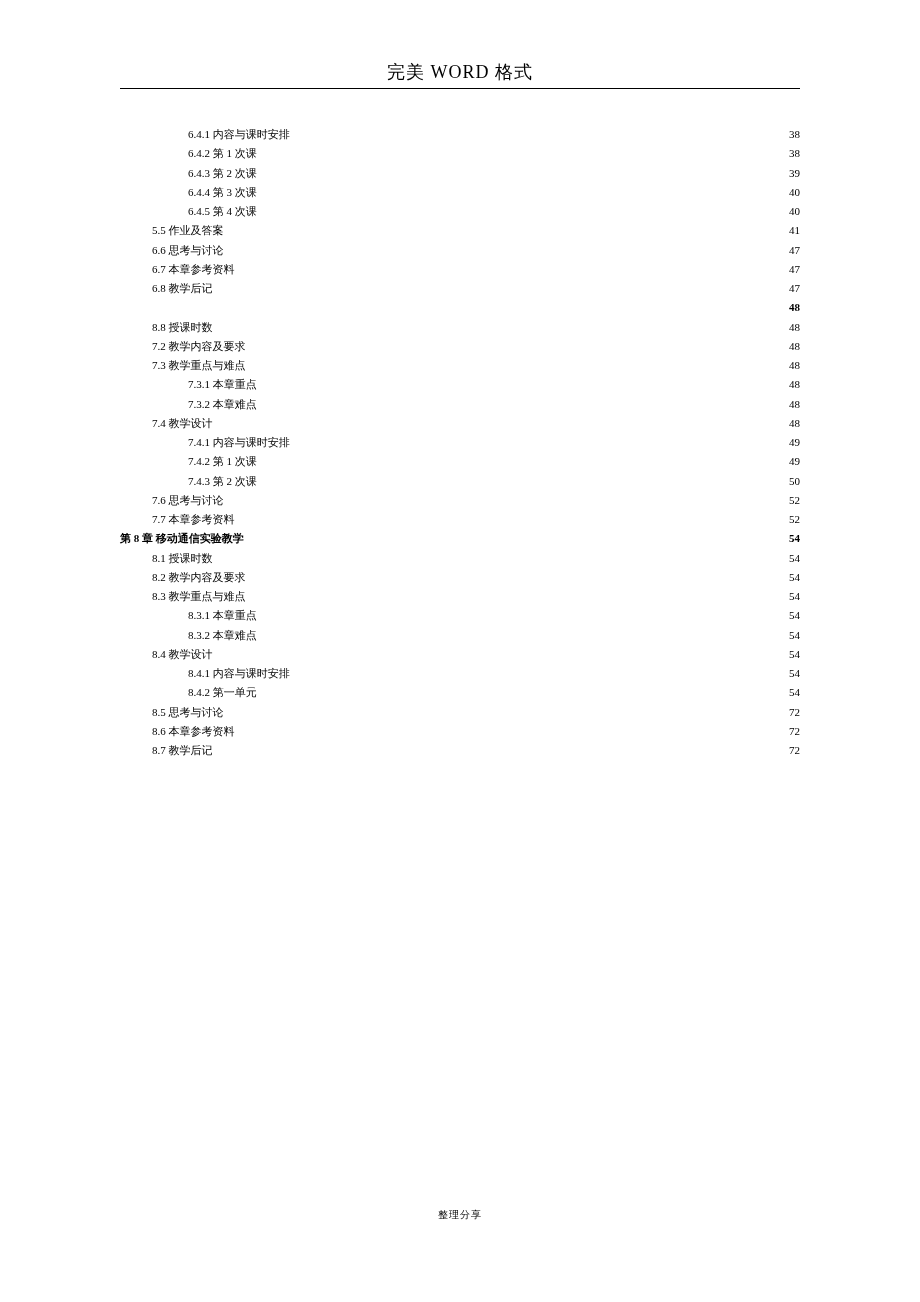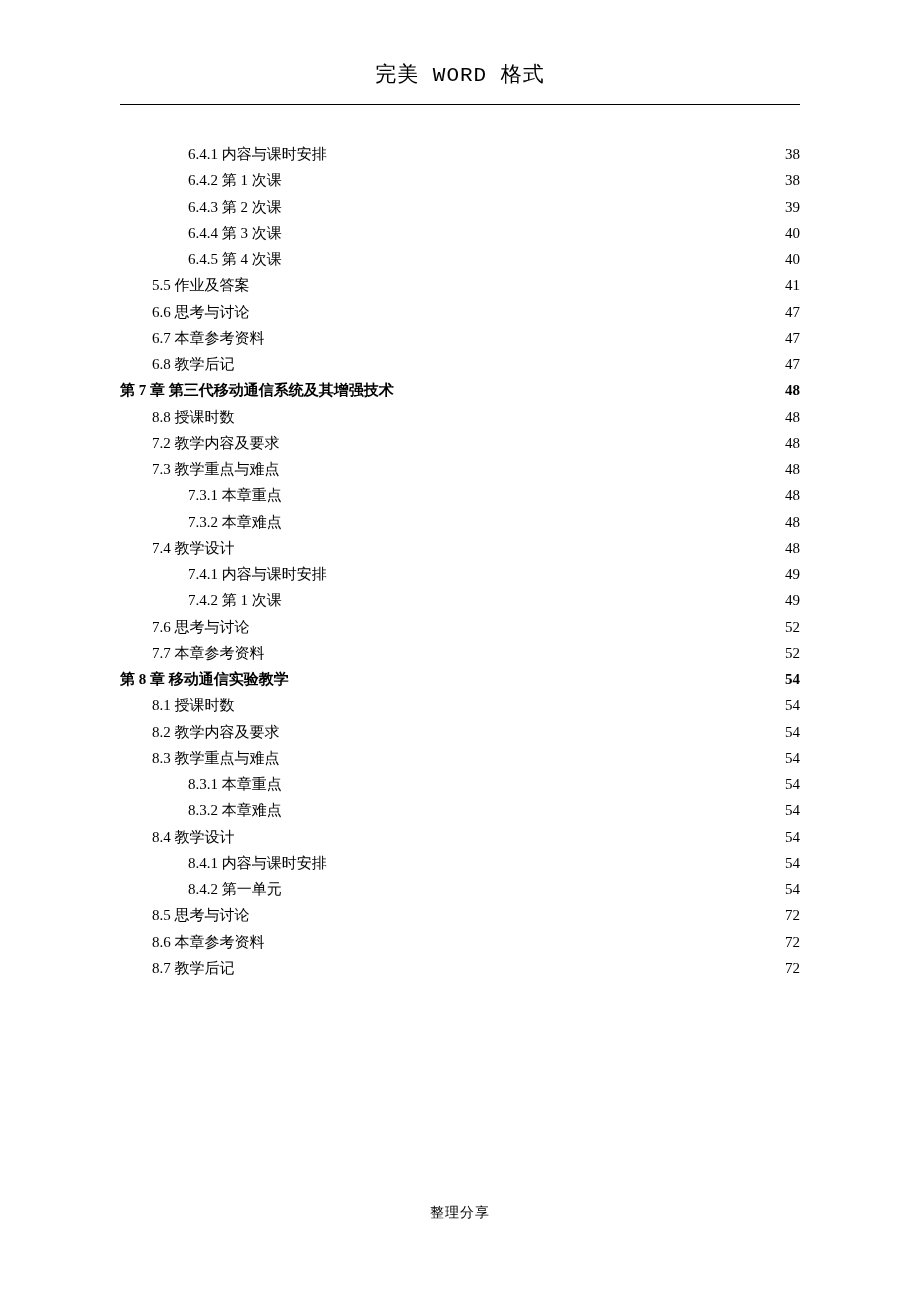--- a/index.html
+++ b/index.html
@@ -12,29 +12,28 @@
   }
   .page {
     width: 920px;
     min-height: 1302px;
     position: relative;
     box-sizing: border-box;
     padding: 60px 120px 40px 120px;
   }
   .header-line {
     text-align: center;
-    font-size: 21px;
-    padding-bottom: 16px;
+    font-size: 18px;
+    padding-bottom: 4px;
     border-bottom: 1px solid #000;
     margin-bottom: 36px;
     letter-spacing: 1px;
-    font-family: Liberation Mono, monospace;
   }
   .toc {
-    font-size: 15px;
+    font-size: 11px;
   }
   .toc-row {
     display: flex;
     align-items: baseline;
     line-height: 1.75;
     white-space: nowrap;
   }
   .toc-row.level-1 { padding-left: 0; }
   .toc-row.level-2 { padding-left: 32px; }
   .toc-row.level-3 { padding-left: 68px; }
@@ -69,21 +68,21 @@
   .toc-page {
     flex: 0 0 auto;
     text-align: right;
   }
   .footer {
     position: absolute;
     left: 0;
     right: 0;
     bottom: 80px;
     text-align: center;
-    font-size: 14px;
+    font-size: 10px;
     letter-spacing: 1px;
   }
 </style>
 </head>
 <body>
 
 <div class="page">
   <div class="header-line">完美 WORD 格式</div>
 
   <div class="toc" id="toc-container">
@@ -126,21 +125,20 @@
         <span class="toc-label">6.7  本章参考资料</span>
         <span class="toc-leader"></span>
         <span class="toc-page">47</span>
       </div>
       <div class="toc-row level-2">
         <span class="toc-label">6.8  教学后记</span>
         <span class="toc-leader"></span>
         <span class="toc-page">47</span>
       </div>
       <div class="toc-row level-1 bold">
-        <span class="toc-label">第  7  章  第三代移动通信系统及其增强技术 </span>
         <span class="toc-leader"></span>
         <span class="toc-page">48</span>
       </div>
       <div class="toc-row level-2">
         <span class="toc-label">8.8  授课时数</span>
         <span class="toc-leader"></span>
         <span class="toc-page">48</span>
       </div>
       <div class="toc-row level-2">
         <span class="toc-label">7.2  教学内容及要求</span>
@@ -169,20 +167,25 @@
       </div>
       <div class="toc-row level-3">
         <span class="toc-label">7.4.1  内容与课时安排</span>
         <span class="toc-leader"></span>
         <span class="toc-page">49</span>
       </div>
       <div class="toc-row level-3">
         <span class="toc-label">7.4.2  第 1 次课</span>
         <span class="toc-leader"></span>
         <span class="toc-page">49</span>
+      </div>
+      <div class="toc-row level-3">
+        <span class="toc-label">7.4.3  第 2 次课</span>
+        <span class="toc-leader"></span>
+        <span class="toc-page">50</span>
       </div>
       <div class="toc-row level-2">
         <span class="toc-label">7.6  思考与讨论</span>
         <span class="toc-leader"></span>
         <span class="toc-page">52</span>
       </div>
       <div class="toc-row level-2">
         <span class="toc-label">7.7  本章参考资料</span>
         <span class="toc-leader"></span>
         <span class="toc-page">52</span>

